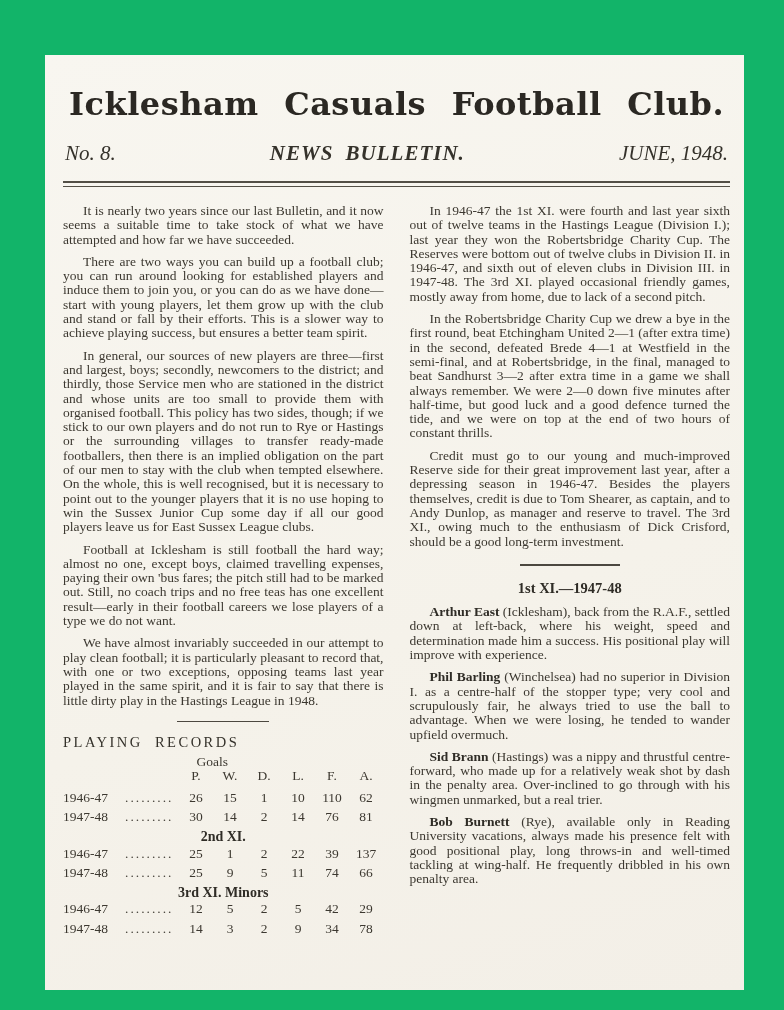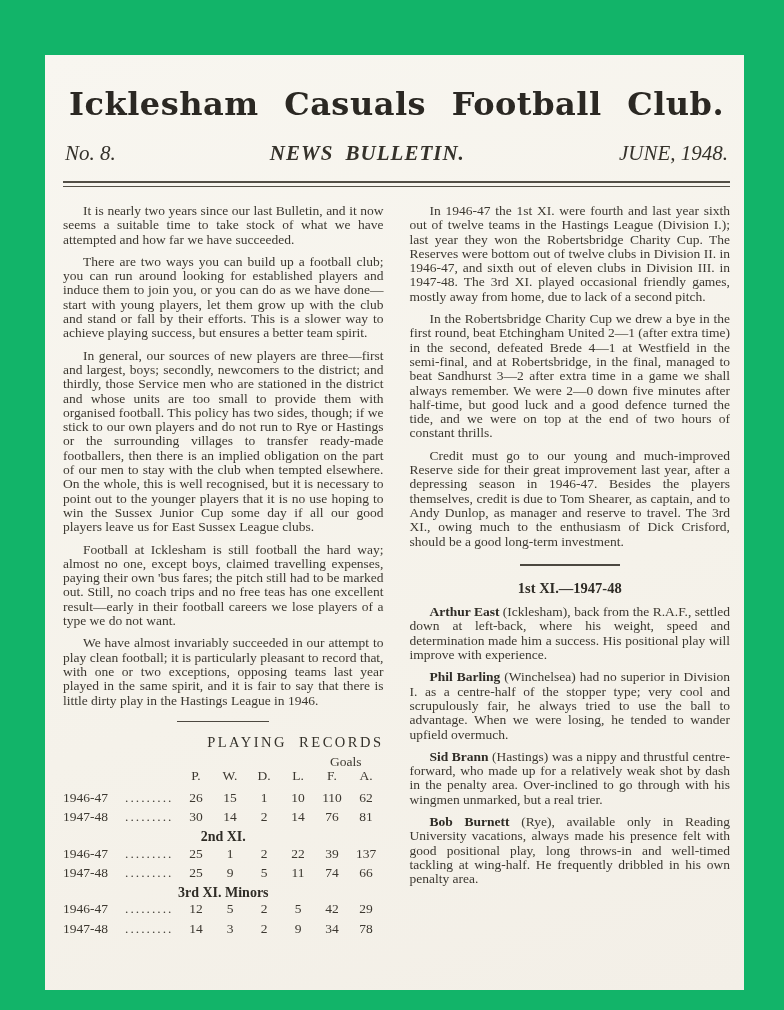--- a/index.html
+++ b/index.html
@@ -70,37 +70,37 @@
   .short-rule {
     border: 0;
     border-top: 1.5px solid #4c4840;
     width: 92px;
     margin: 13px auto 13px auto;
   }
   .short-rule.thick { border-top-width: 2.5px; width: 100px; margin: 15px auto 15px auto; }
   
   .records-heading {
     margin: 2px 0 6px 0;
-    text-align: right;
+    text-align: left;
     font-weight: normal;
     font-size: 14.5px;
     letter-spacing: 2.5px;
     word-spacing: 6px;
     color: #34312a;
   }
   .section-title {
     margin: 6px 0 2px 0;
     text-align: center;
     font-weight: bold;
     font-size: 14px;
     color: #2f2c26;
   }
   .section-title-main { margin-top: 0; }
   .goals-label {
-    text-align: right;
+    text-align: center;
     padding-right: 22px;
     font-size: 13.5px;
     margin-top: 2px;
   }
   .rec-grid {
     display: grid;
     grid-template-columns: 62px 54px 34px 34px 34px 34px 34px 34px;
     align-items: baseline;
     font-size: 13.5px;
     margin-bottom: 5px;
@@ -134,21 +134,21 @@
       <div class="double-rule"></div>
     </header>
 
     <main class="columns">
 
       <section class="col">
         <p>It is nearly two years since our last Bulletin, and it now seems a suitable time to take stock of what we have attempted and how far we have succeeded.</p>
         <p>There are two ways you can build up a football club; you can run around looking for established players and induce them to join you, or you can do as we have done—start with young players, let them grow up with the club and stand or fall by their efforts.  This is a slower way to achieve playing success, but ensures a better team spirit.</p>
         <p>In general, our sources of new players are three—first and largest, boys; secondly, newcomers to the district; and thirdly, those Service men who are stationed in the district and whose units are too small to provide them with organised football.  This policy has two sides, though; if we stick to our own players and do not run to Rye or Hastings or the surrounding villages to transfer ready-made footballers, then there is an implied obligation on the part of our men to stay with the club when tempted elsewhere.  On the whole, this is well recognised, but it is necessary to point out to the younger players that it is no use hoping to win the Sussex Junior Cup some day if all our good players leave us for East Sussex League clubs.</p>
         <p>Football at Icklesham is still football the hard way; almost no one, except boys, claimed travelling expenses, paying their own 'bus fares; the pitch still had to be marked out.  Still, no coach trips and no free teas has one excellent result—early in their football careers we lose players of a type we do not want.</p>
-        <p>We have almost invariably succeeded in our attempt to play clean football; it is particularly pleasant to record that, with one or two exceptions, opposing teams last year played in the same spirit, and it is fair to say that there is little dirty play in the Hastings League in 1946.</p>
+        <p>We have almost invariably succeeded in our attempt to play clean football; it is particularly pleasant to record that, with one or two exceptions, opposing teams last year played in the same spirit, and it is fair to say that there is little dirty play in the Hastings League in 1948.</p>
 
         <hr class="short-rule">
 
         <h2 class="records-heading">PLAYING  RECORDS</h2>
 
         <div class="goals-label">Goals</div>
         <div class="rec-grid rec-header">
           <span></span>
           <span></span>
           <span class="colhead">P.</span>

